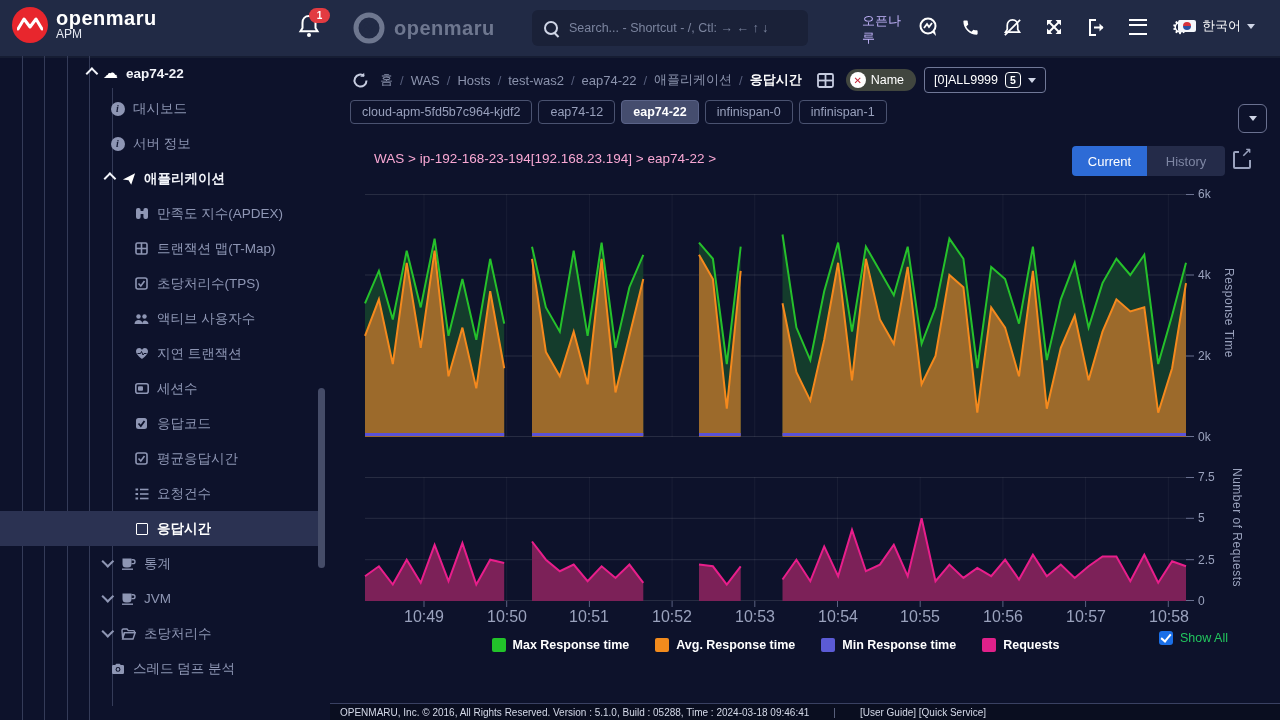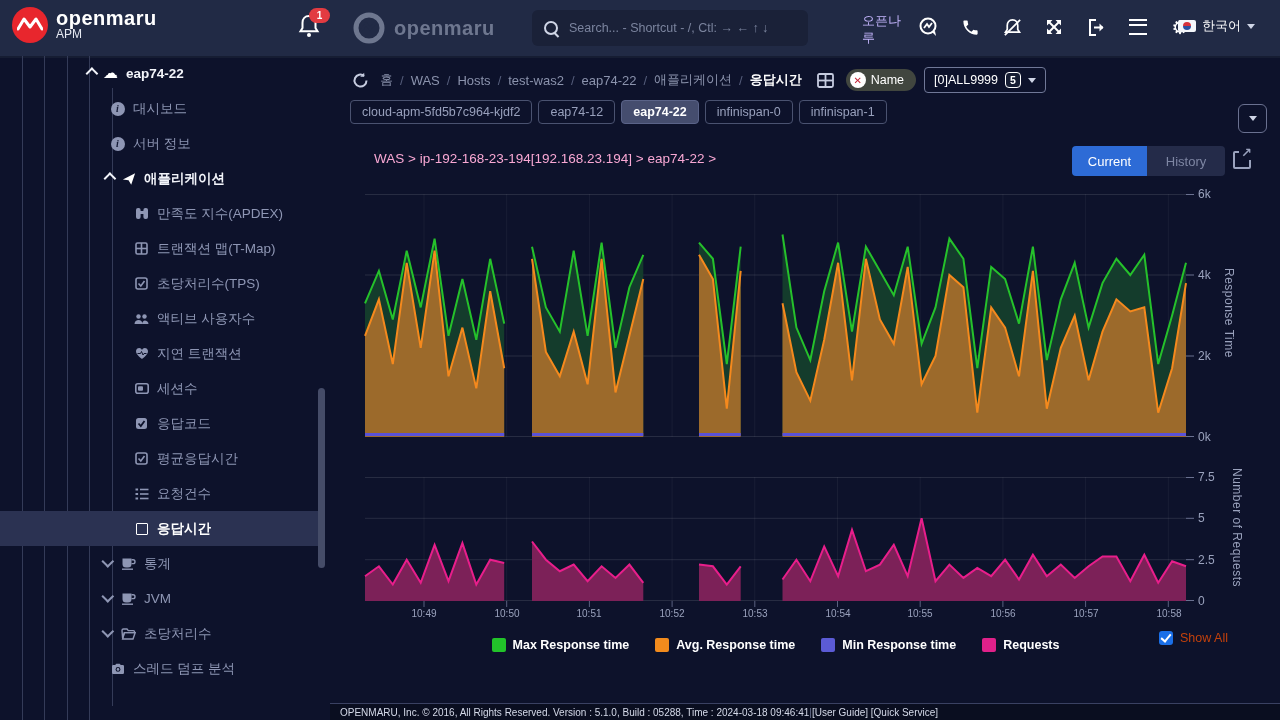--- a/index.html
+++ b/index.html
@@ -92,33 +92,33 @@
        color:#7e86a3;font-size:13px;border:none;border-radius:0 4px 4px 0;cursor:pointer;
        font-family:inherit;}
   .extlink{position:absolute;left:1233px;top:151px;width:14px;height:14px;border:2px solid #9aa2bd;
        border-radius:2px;cursor:pointer;}
   .extlink::after{content:"\2197";position:absolute;left:4px;top:-8px;color:#9aa2bd;font-size:13px;
        font-weight:bold;background:#0d122b;padding-left:2px;}
   
   .ytick{position:absolute;left:1198px;width:34px;font-size:12px;color:#9aa2bd;}
   .ylab{position:absolute;writing-mode:vertical-rl;font-size:12px;color:#9aa2bd;letter-spacing:.5px;}
   .xlabels{position:absolute;left:365px;top:608px;width:821px;height:16px;}
-  .xlabels span{position:absolute;transform:translateX(-50%);font-size:10px;color:#9aa2bd;top:0;}
+  .xlabels span{position:absolute;transform:translateX(-50%);font-size:16px;color:#9aa2bd;top:0;}
   .legend{position:absolute;left:365px;top:638px;width:821px;display:flex;justify-content:center;
        gap:26px;align-items:center;}
   .litem{display:flex;align-items:center;gap:7px;font-size:12.5px;font-weight:bold;color:#fff;}
   .lsw{width:14px;height:14px;border-radius:2px;}
   .showall{position:absolute;left:1159px;top:631px;display:flex;align-items:center;gap:7px;cursor:pointer;}
   .cbx{width:14px;height:14px;background:#1a6fe8;border-radius:3px;position:relative;}
   .cbx::after{content:"";position:absolute;left:4px;top:1px;width:4px;height:8px;border-right:2px solid #fff;
        border-bottom:2px solid #fff;transform:rotate(40deg);}
-  .showall .lbl{color:#c2410c;font-size:12.5px;}
+  .showall .lbl{color:#22c55e;font-size:12.5px;}
   
   .footer{position:absolute;left:330px;right:0;bottom:0;height:16px;background:#0a0e20;
-       border-top:1px solid #3a4162;display:flex;align-items:center;gap:0;padding-left:10px;
+       border-top:1px solid #3a4162;display:flex;align-items:center;gap:24px;padding-left:10px;
        font-size:10px;color:#d4d9e8;}
   .footer .fdiv{color:#6a7190;}
 </style>
 </head>
 <body>
 
 <div class="app">
 
   <header class="topbar">
     <div class="brand">

